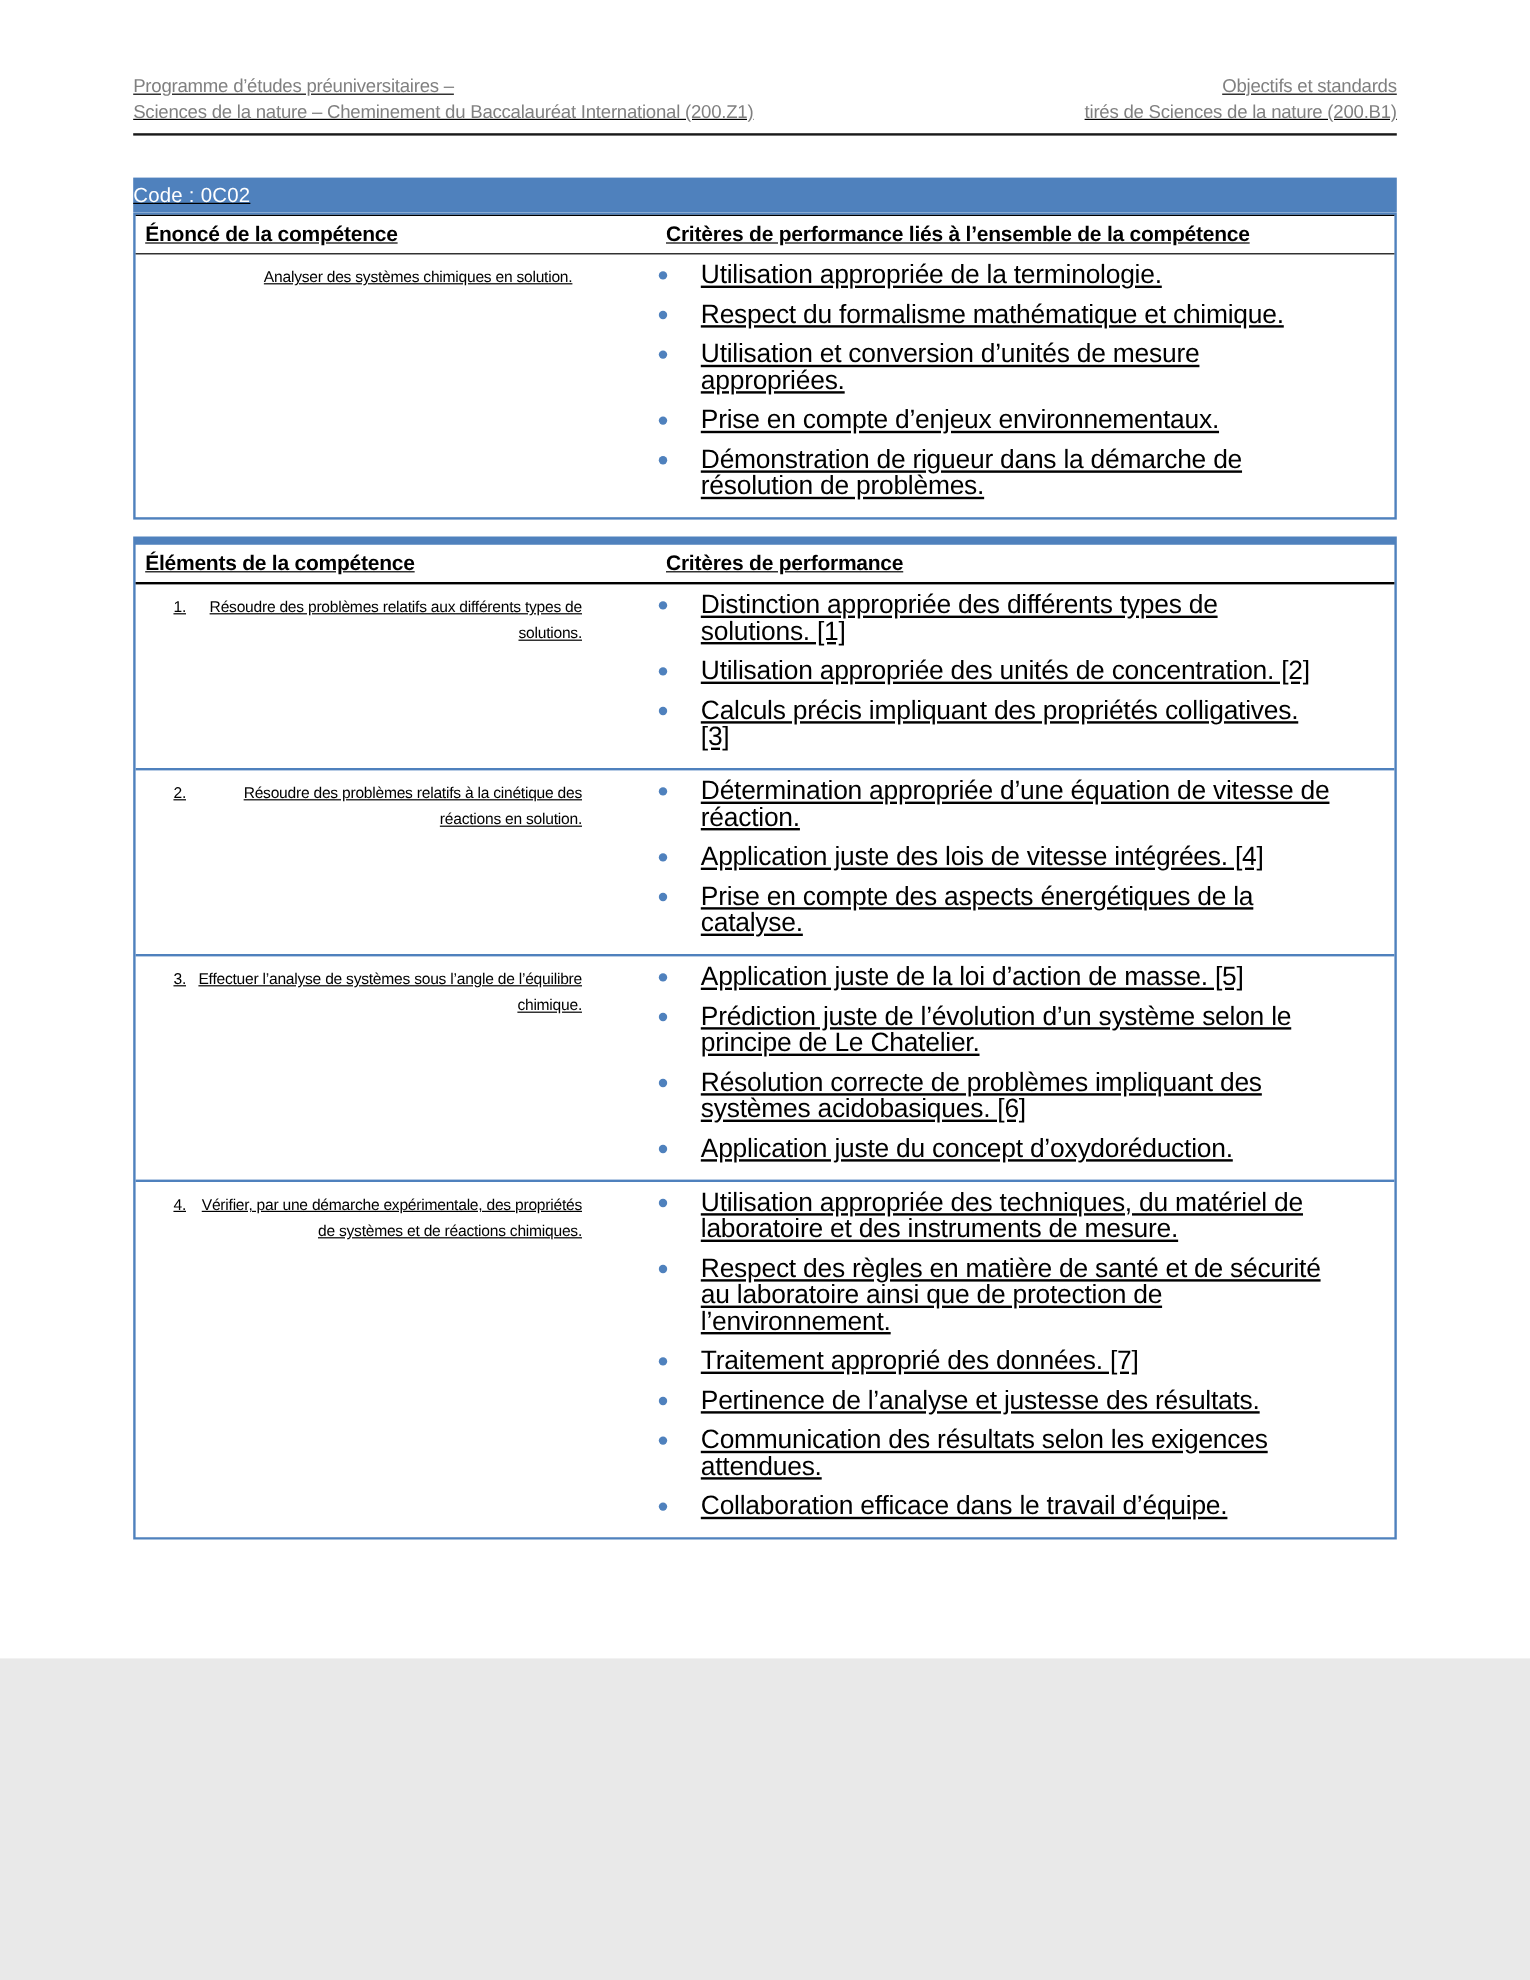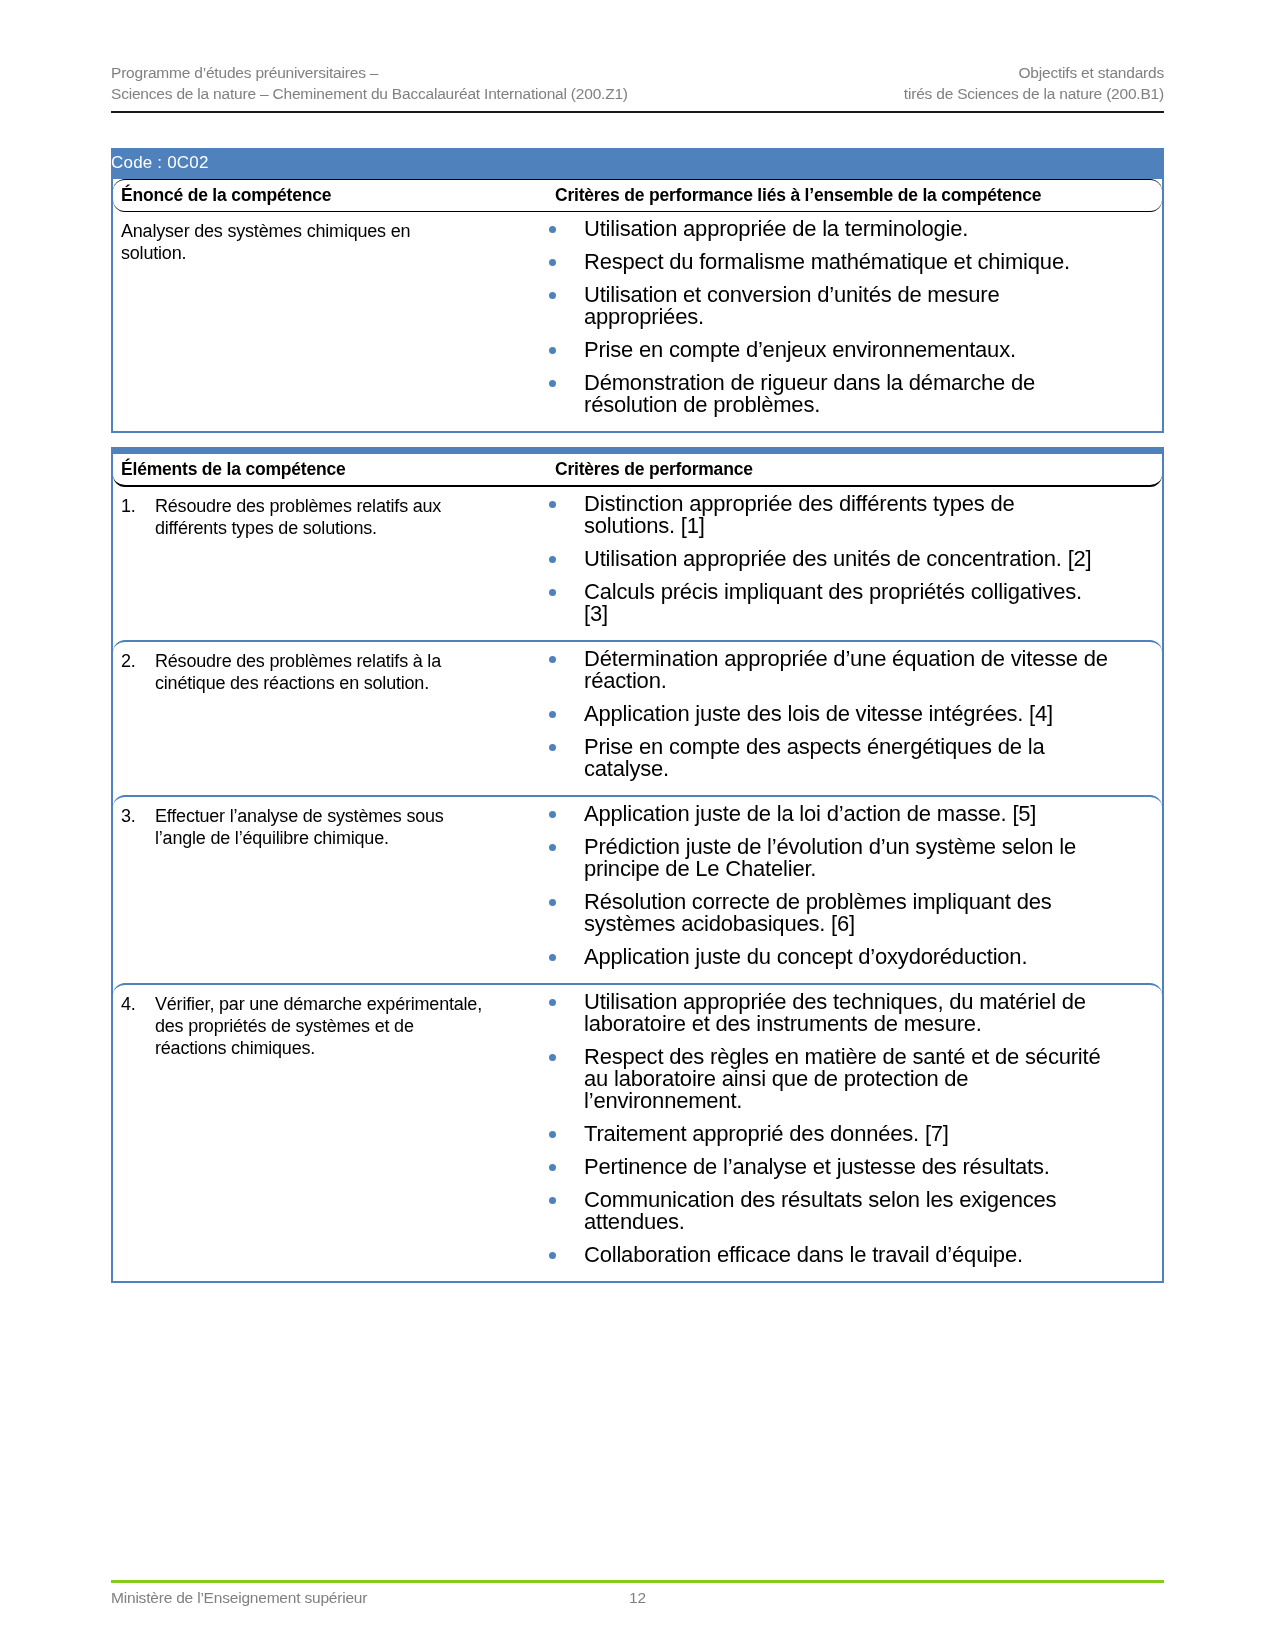--- a/index.html
+++ b/index.html
@@ -9,23 +9,24 @@
   * { box-sizing: border-box; }
   html, body { margin: 0; padding: 0; }
   body {
     width: 1275px; height: 1650px;
     background: #e9e9e9;
     font-family: "Liberation Sans", sans-serif;
     color: #000;
   }
   .page {
     position: relative;
-    width: 1275px; height: 1650px;
+    width: 1275px; height: 1382px;
     background: #fff;
     overflow: hidden;
+    text-decoration: underline;
   }
   .content { margin: 0 111px; width: 1053px; }
 
   
   .doc-header {
     display: flex;
     justify-content: space-between;
     margin-top: 62px;
     padding-bottom: 7px;
     border-bottom: 2.5px solid #1a1a1a;
@@ -64,34 +65,33 @@
   .colheads .right { padding-left: 6px; }
 
   
   .tbl {
     border: 2px solid var(--accent);
     background: #fff;
   }
   .tbl .trow {
     display: grid;
     grid-template-columns: 434px 1fr;
-    border-radius: 12px;
   }
   .thead {
     font-weight: bold;
     font-size: 17.5px;
     letter-spacing: -0.2px;
   }
   .thead > div { padding: 5px 8px 5px 8px; }
   .t1 .thead { border-top: 1.5px solid #000; border-bottom: 1.5px solid #000; }
   .t2 { margin-top: 14px; border-top: 7px solid var(--accent); }
   .t2 .thead { border-bottom: 2px solid #000; }
   .t2 .brow + .brow { border-top: 2px solid var(--accent); }
 
-  .cl { padding: 8px 70px 8px 8px; font-size: 18px; line-height: 22px; letter-spacing: -0.2px; }
+  .cl { padding: 8px 70px 8px 8px; font-size: 13px; line-height: 22px; letter-spacing: -0.2px; text-align: right; }
   .cl.numbered { display: grid; grid-template-columns: 34px 1fr; padding-right: 62px; }
   .cl .num { }
   .cr { padding: 6px 12px 4px 0; }
 
   ul.criteria { list-style: none; margin: 0; padding: 0; }
   ul.criteria li {
     position: relative;
     padding-left: 37px;
     padding-right: 40px;
     font-size: 22px;

